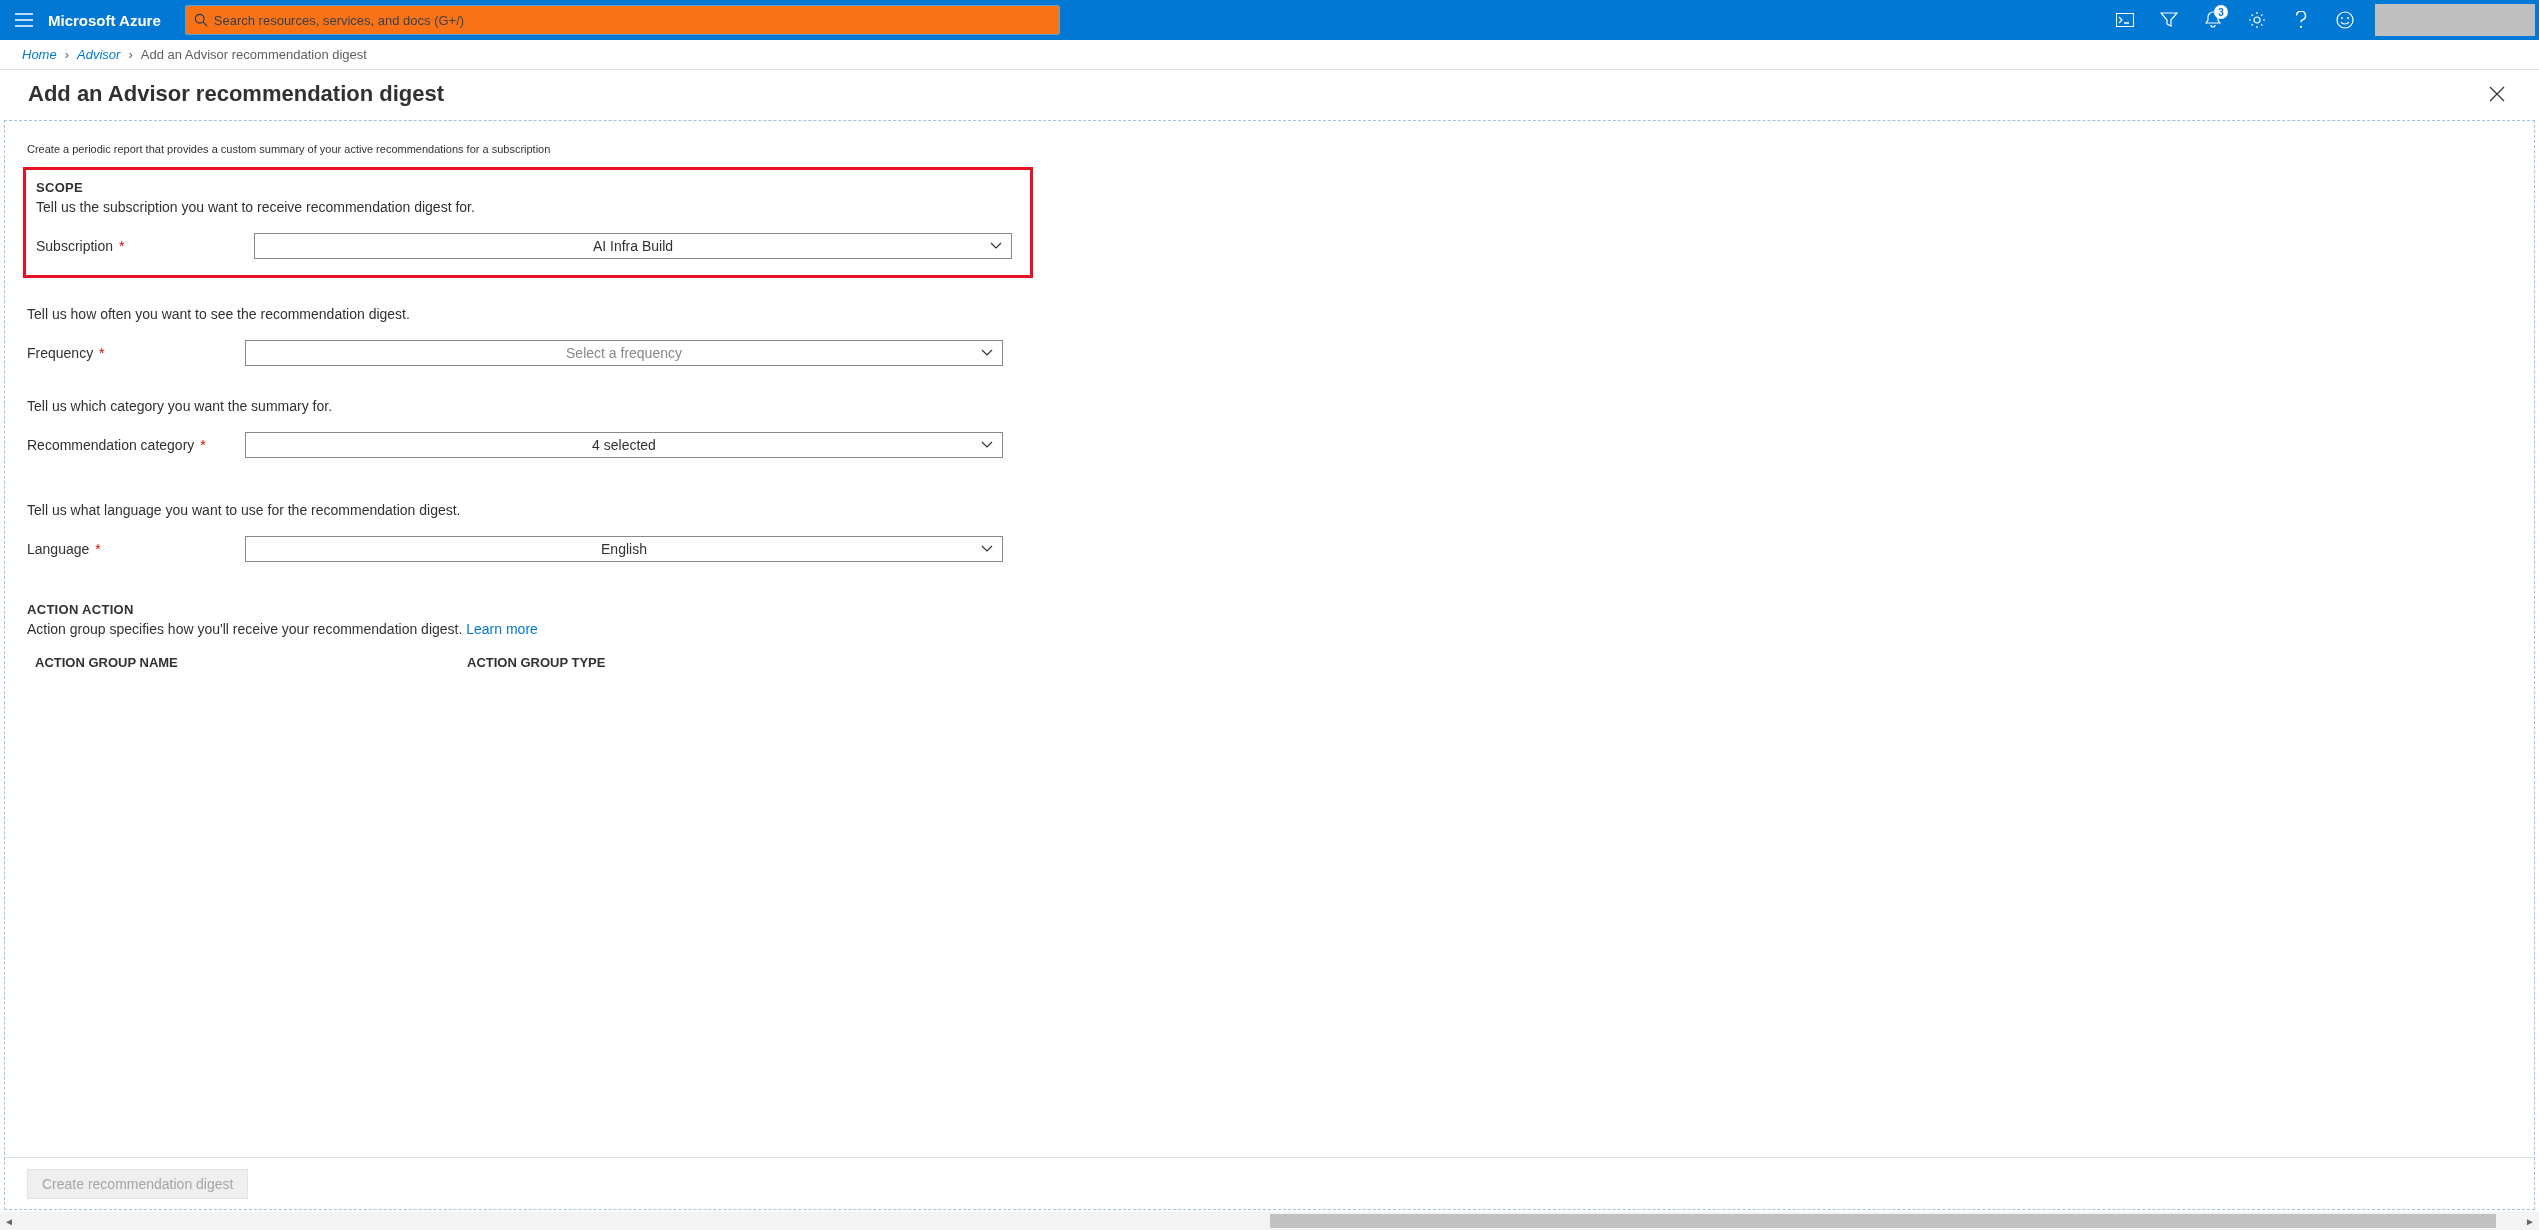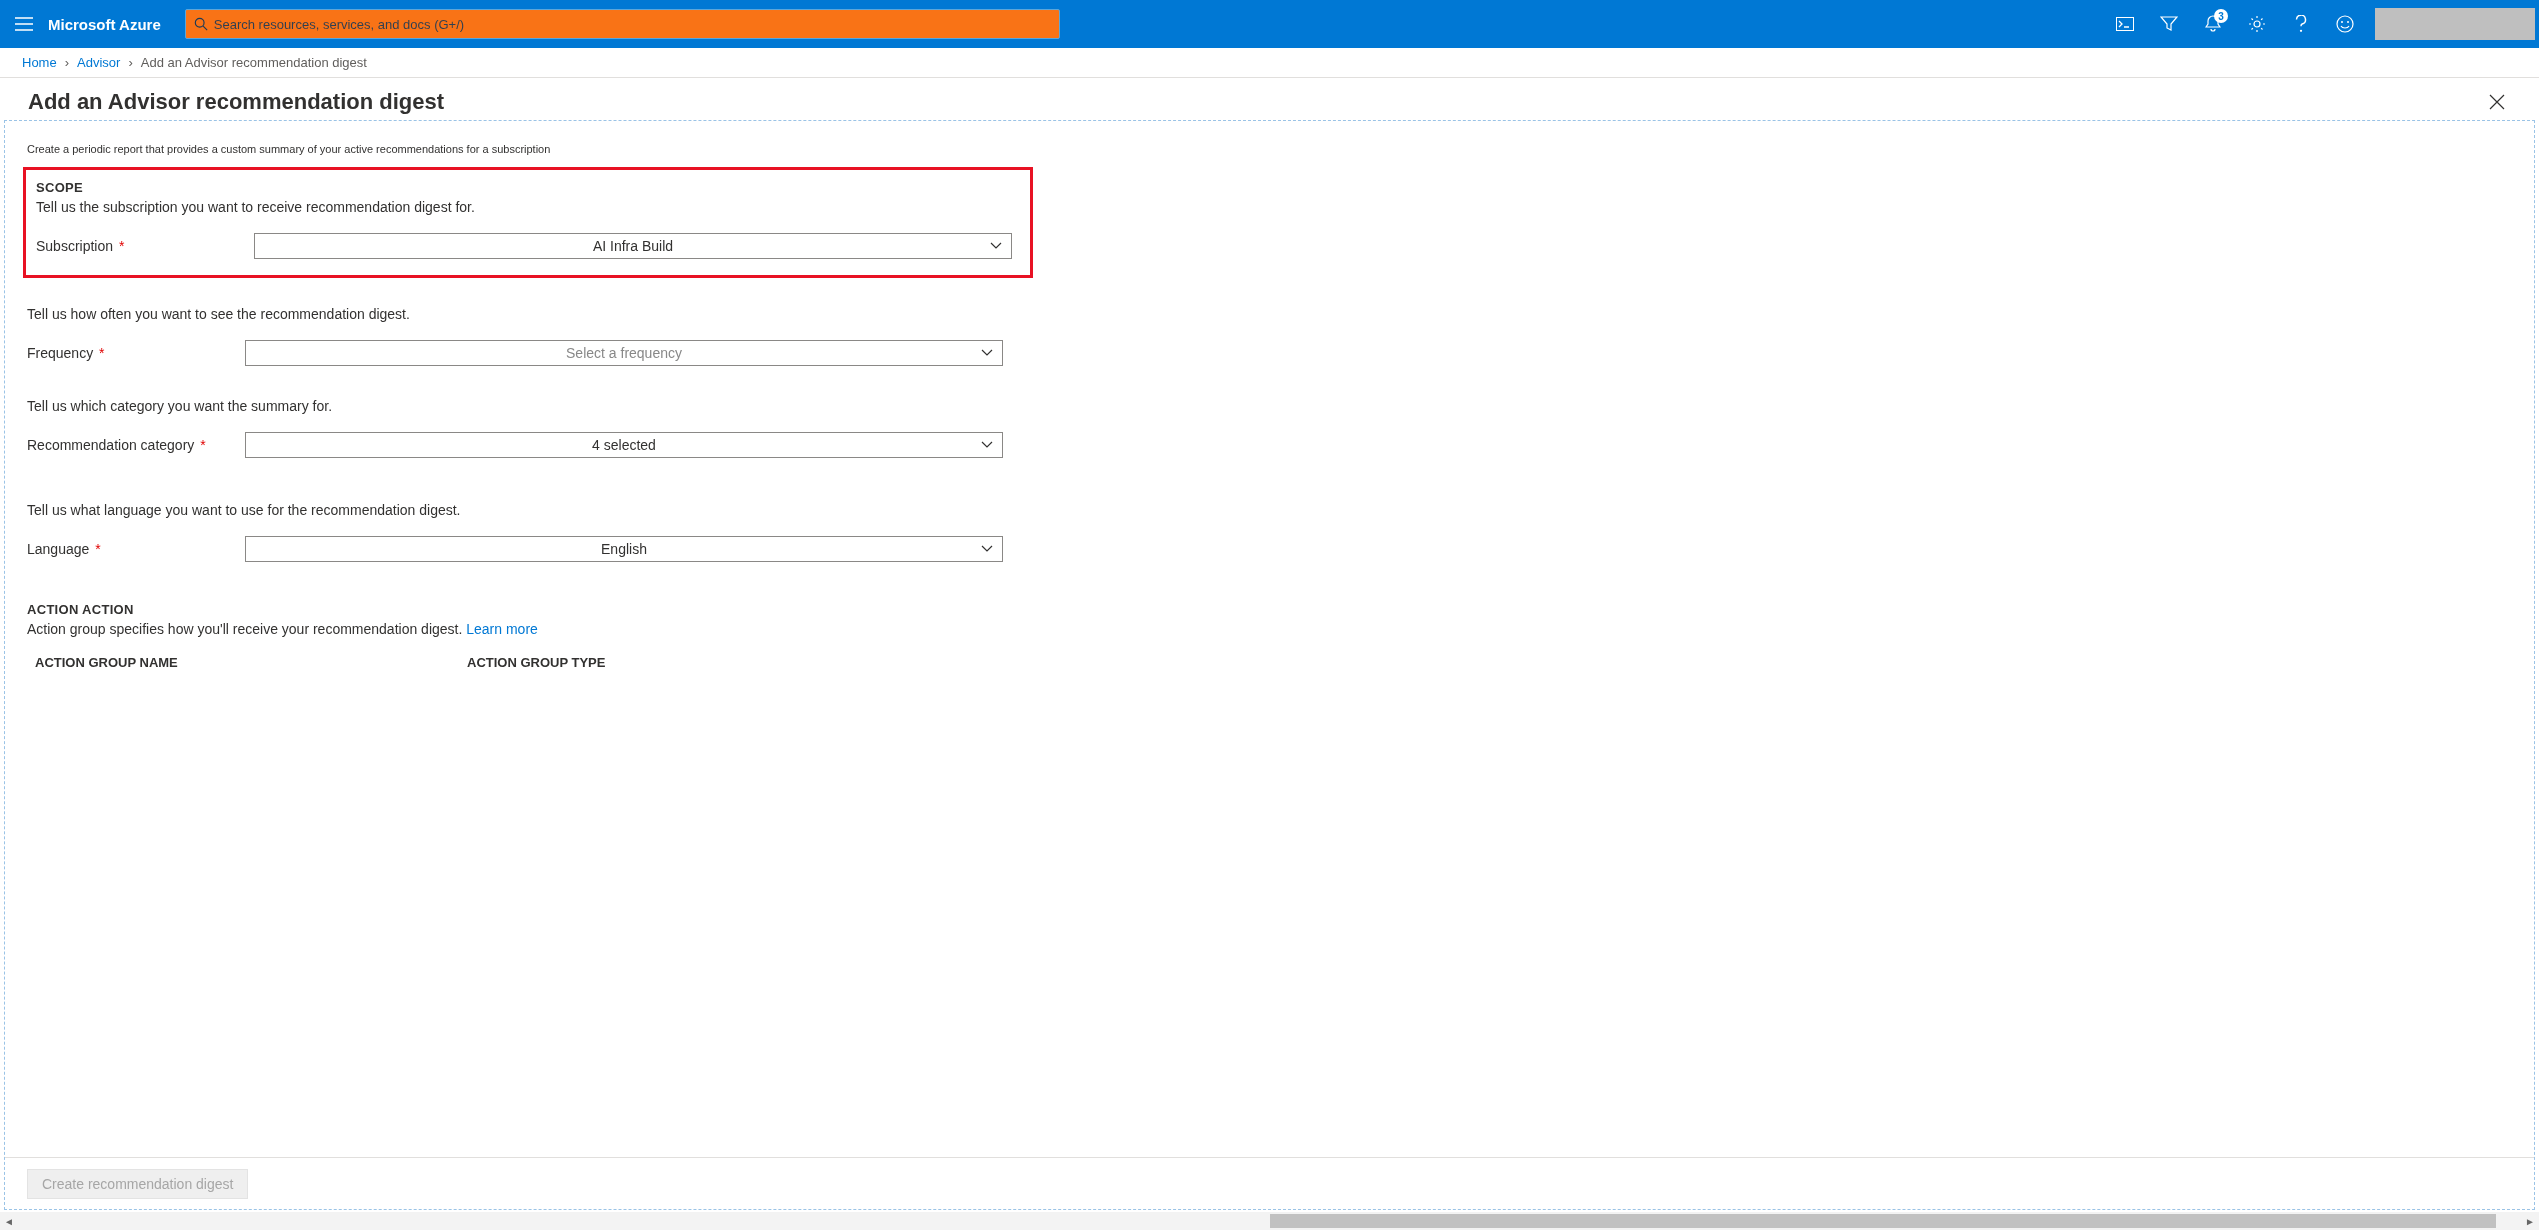--- a/index.html
+++ b/index.html
@@ -1,34 +1,34 @@
 <!DOCTYPE html>
 <html><head>
 <meta charset="utf-8">
 <style>
   * { box-sizing: border-box; margin: 0; padding: 0; }
   html, body { width: 100%; height: 100%; font-family: "Segoe UI", Arial, sans-serif; font-size: 14px; color: #323130; background: #ffffff; overflow: hidden; }
 
   
-  .topbar { background: #0078d4; height: 48px; display: flex; align-items: center; color: #fff; }
+  .topbar { background: #0078d4; height: 40px; display: flex; align-items: center; color: #fff; }
   .hamburger { width: 48px; height: 40px; display: flex; align-items: center; justify-content: center; cursor: pointer; }
   .brand { font-weight: 600; font-size: 15px; margin-right: 24px; white-space: nowrap; }
   .search-wrap { flex: 0 0 875px; height: 30px; background: #f97316; border: 1px solid #5aa6db; border-radius: 2px; display: flex; align-items: center; padding: 0 8px; }
   .search-wrap svg { flex: 0 0 auto; margin-right: 6px; }
   .search-wrap input { flex: 1; background: transparent; border: none; outline: none; color: #1b3a57; font-size: 13px; }
   .search-wrap input::placeholder { color: #1b3a57; opacity: .9; }
   .topbar-spacer { flex: 1; }
   .topbar-icons { display: flex; align-items: center; height: 100%; }
   .topbar-icon { width: 44px; height: 40px; display: flex; align-items: center; justify-content: center; cursor: pointer; position: relative; }
   .badge { position: absolute; top: 5px; right: 7px; background: #fff; color: #0078d4; border-radius: 8px; min-width: 14px; height: 14px; font-size: 10px; font-weight: 600; display:flex; align-items:center; justify-content:center; padding:0 3px;}
   .account-box { width: 160px; height: 32px; background: #bfbfbf; margin-left: 8px; margin-right: 4px; }
 
   
   .breadcrumbs { height: 30px; display: flex; align-items: center; padding: 0 22px; border-bottom: 1px solid #e1dfdd; font-size: 13px; }
-  .breadcrumbs a { color: #0078d4; text-decoration: none; cursor: pointer; }
+  .breadcrumbs a { color: #0078d4; text-decoration: none; cursor: pointer; font-style: italic; }
   .breadcrumbs .sep { margin: 0 8px; color: #605e5c; }
   .breadcrumbs .current { color: #605e5c; }
 
   
   .page-header-row { display: flex; align-items: center; padding: 10px 28px 12px 28px; }
   .page-header-row h1 { font-size: 22px; font-weight: 600; flex: 1; }
   .close-x { width: 28px; height: 28px; display:flex; align-items:center; justify-content:center; cursor:pointer; font-size: 22px; color:#323130; }
 
   
   .content-outer { position: absolute; top: 120px; bottom: 20px; left: 4px; right: 4px; border: 1px dashed #9ac3e6; overflow: hidden; }

